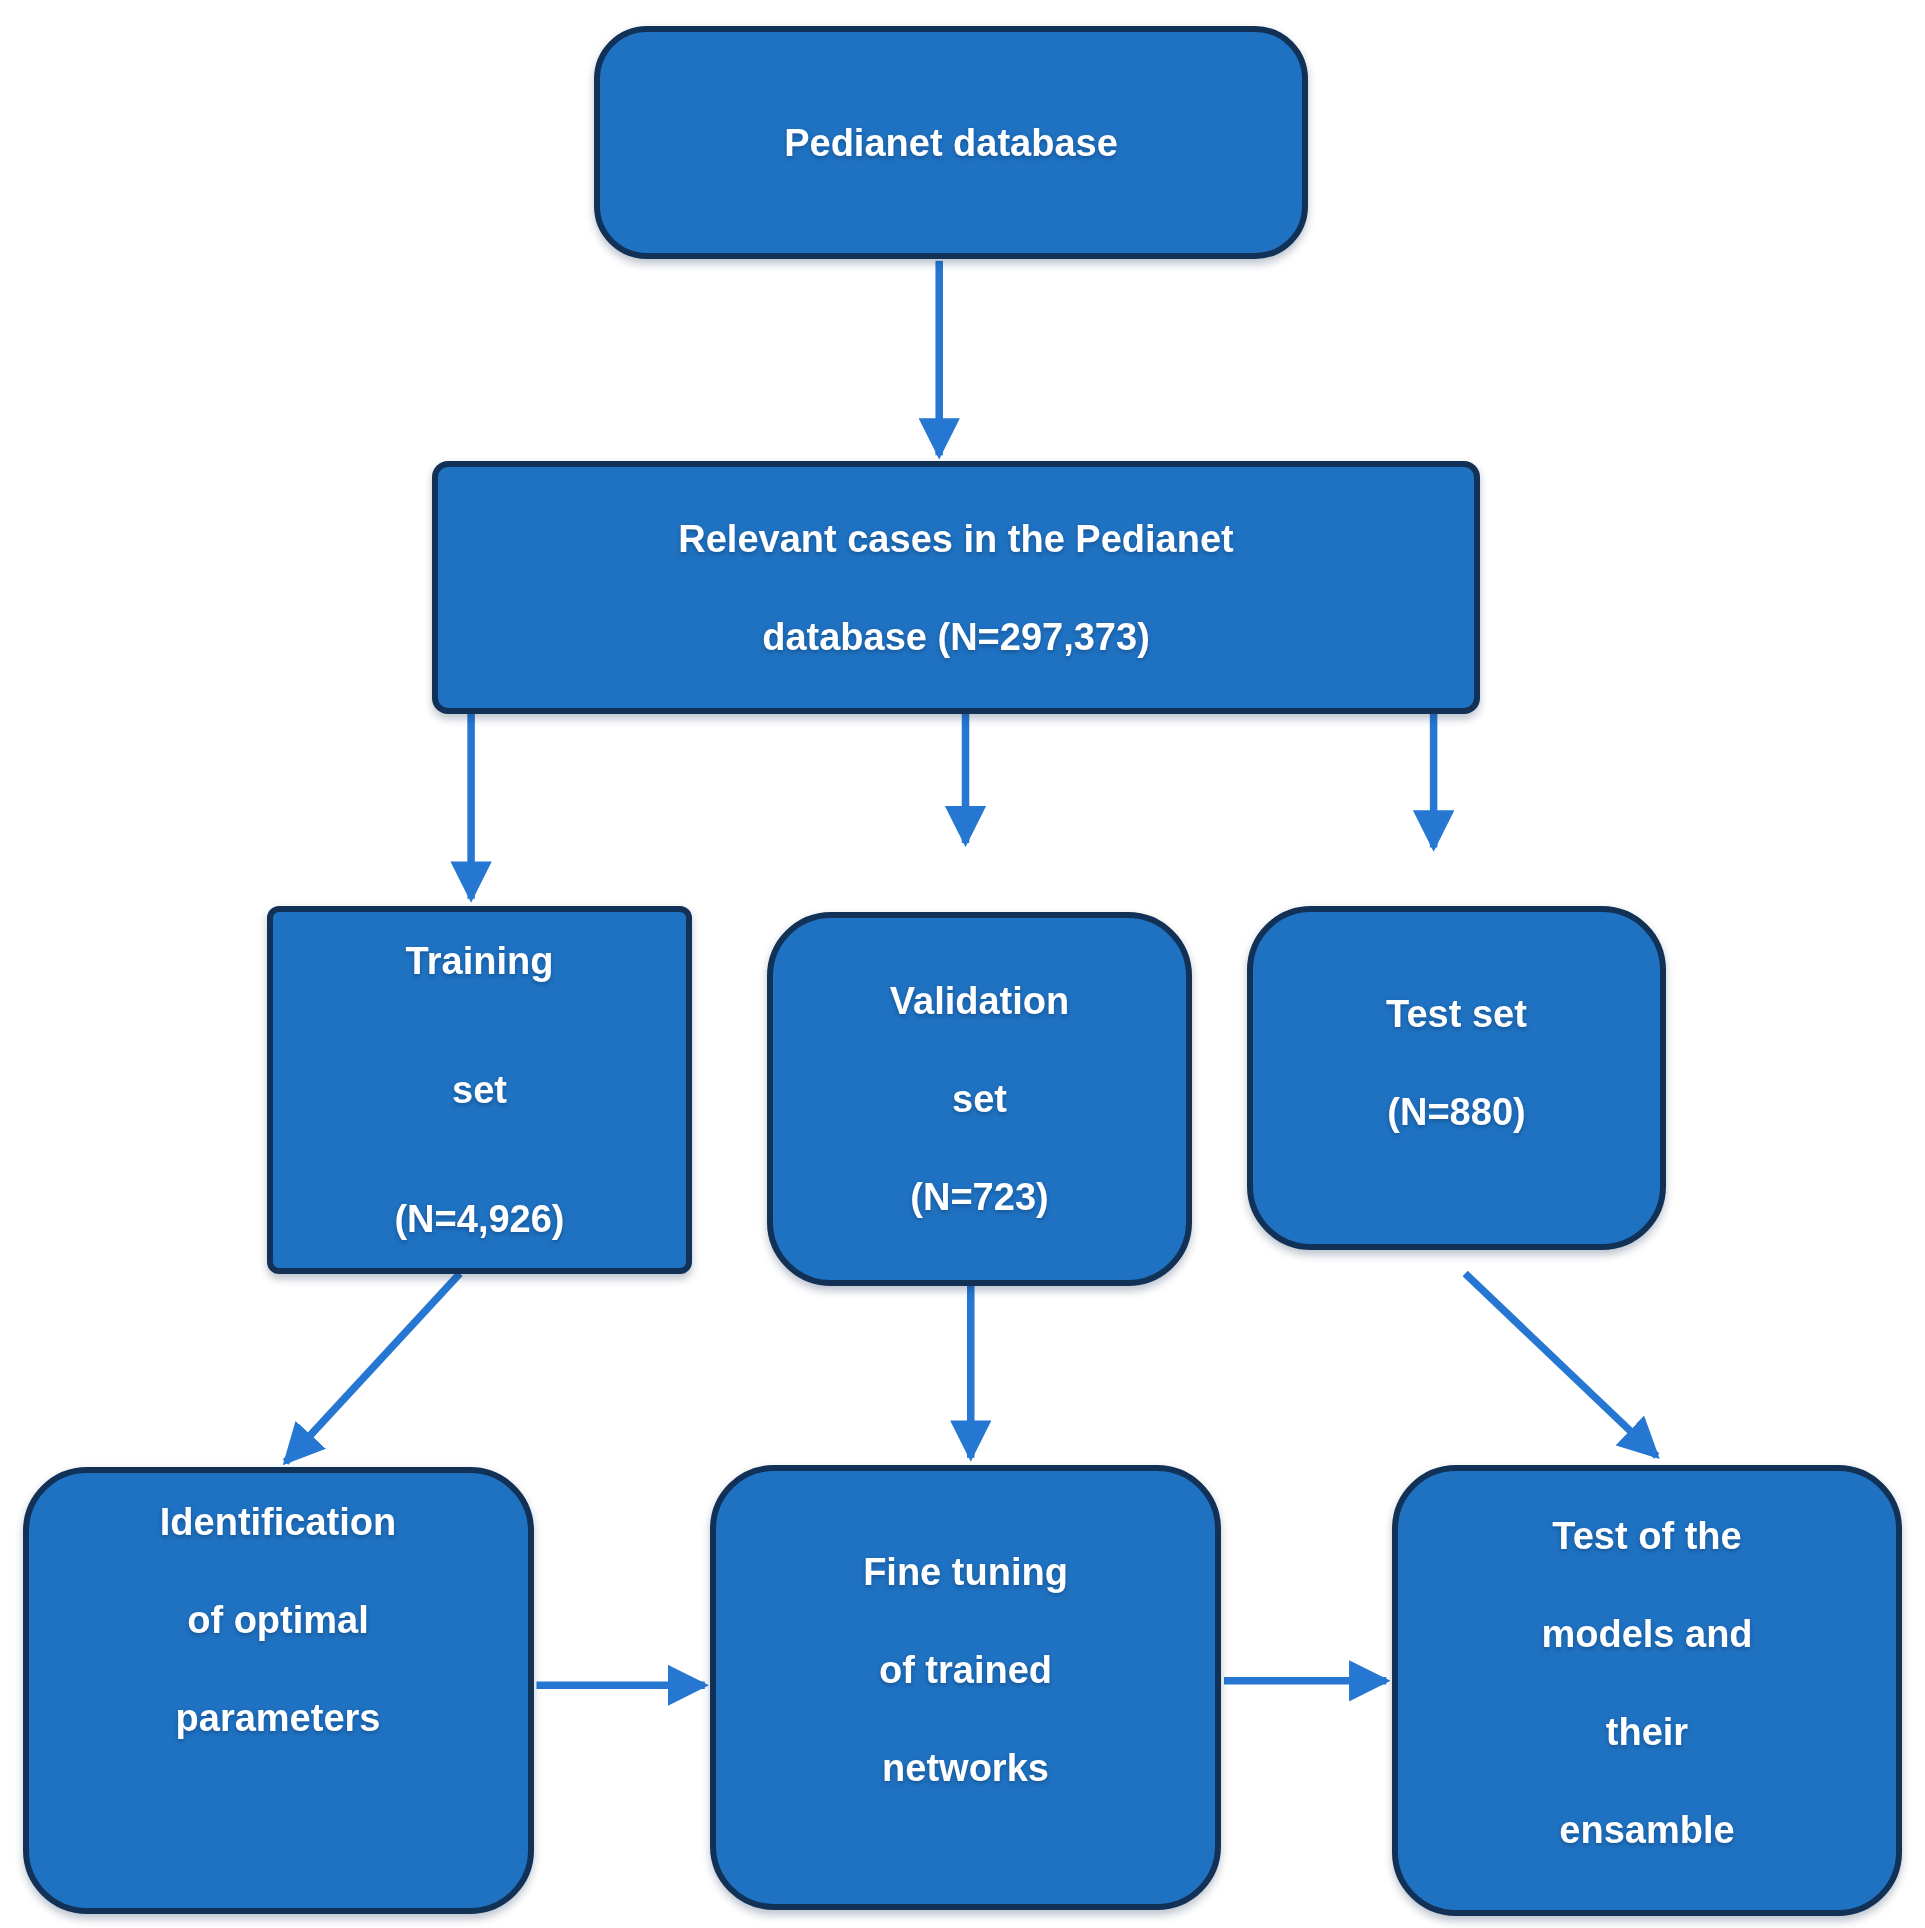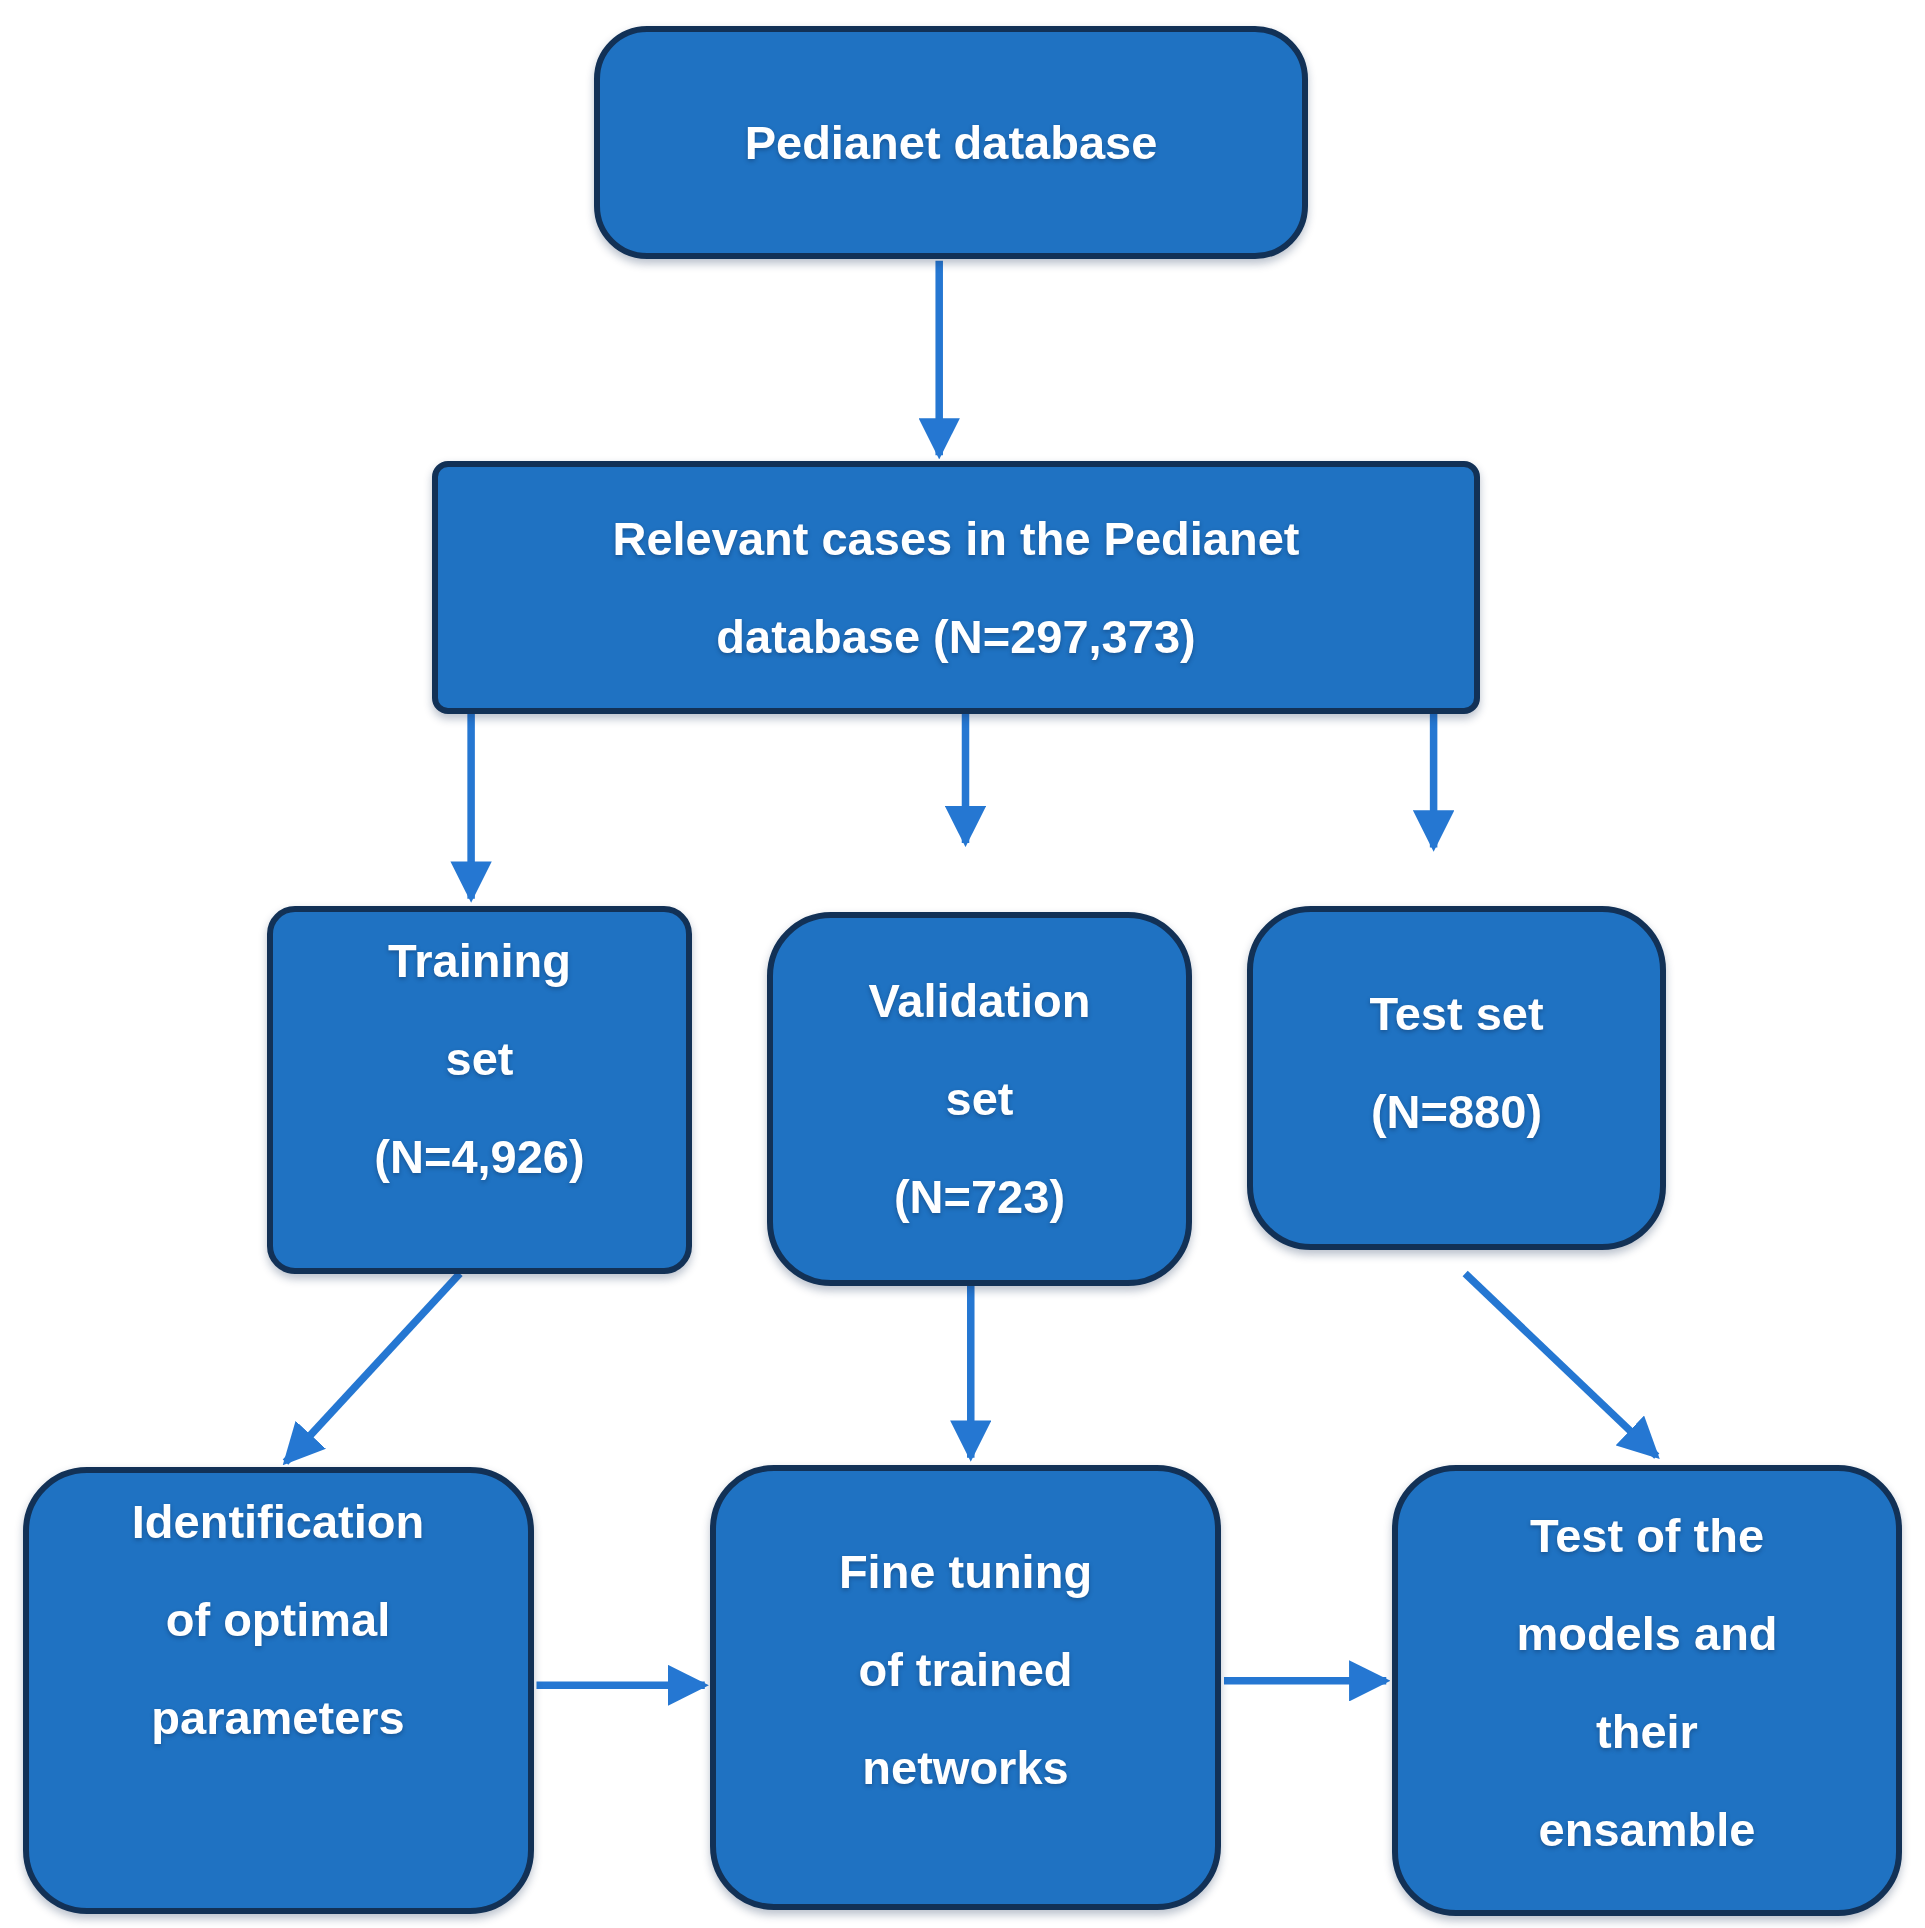--- a/index.html
+++ b/index.html
@@ -21,33 +21,33 @@
   }
   .node {
     position: absolute;
     background: var(--box-fill);
     border: 6.8px solid var(--box-border);
     color: var(--text-color);
     display: flex;
     flex-direction: column;
     align-items: center;
     text-align: center;
-    font-size: 47px;
+    font-size: 38px;
     font-weight: 700;
     text-shadow: 0 2.3px 4.5px rgba(10, 30, 60, 0.35);
     box-shadow: 0 4.5px 9px rgba(15, 40, 80, 0.28);
   }
   .node .box-line {
     height: 98px;
     line-height: 98px;
     white-space: nowrap;
   }
   .n-pedianet      { left: 594px;  top: 26px;   width: 714px;  height: 233px; border-radius: 53px; justify-content: center; }
   .n-relevant      { left: 432px;  top: 461px;  width: 1048px; height: 253px; border-radius: 16px; justify-content: center; }
-  .n-training      { left: 267px;  top: 906px; width: 425px;  height: 368px; border-radius: 28px; justify-content: flex-start; }
+  .n-training      { left: 267px;  top: 906px; width: 425px;  height: 368px; border-radius: 12px; justify-content: space-between; }
   .n-validation    { left: 767px; top: 912px; width: 425px;  height: 374px; border-radius: 64px; justify-content: center; }
   .n-testset       { left: 1247px; top: 906px; width: 419px;  height: 344px; border-radius: 64px; justify-content: flex-start; padding-top: 53px; }
   .n-identification{ left: 22.5px;   top: 1467px; width: 511px;  height: 447px; border-radius: 64px; justify-content: flex-start; }
   .n-finetuning    { left: 710px;  top: 1465px; width: 511px;  height: 445px; border-radius: 64px; justify-content: flex-start; padding-top: 52px; }
   .n-testmodels    { left: 1392px; top: 1465px; width: 510px;  height: 451px; border-radius: 64px; justify-content: flex-start; padding-top: 16px; }
   .arrows-layer {
     position: absolute;
     left: 0; top: 0;
     width: 1925px;
     height: 1928px;

